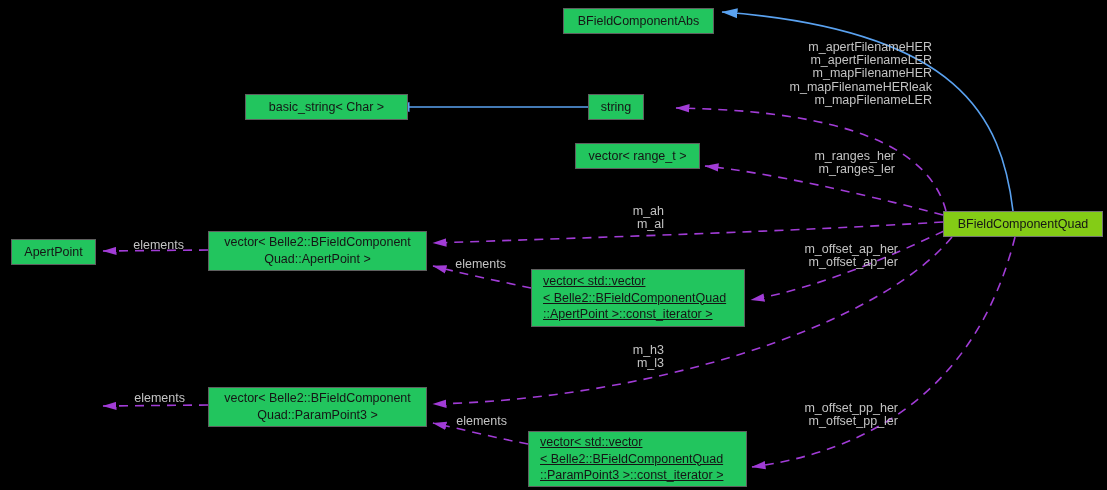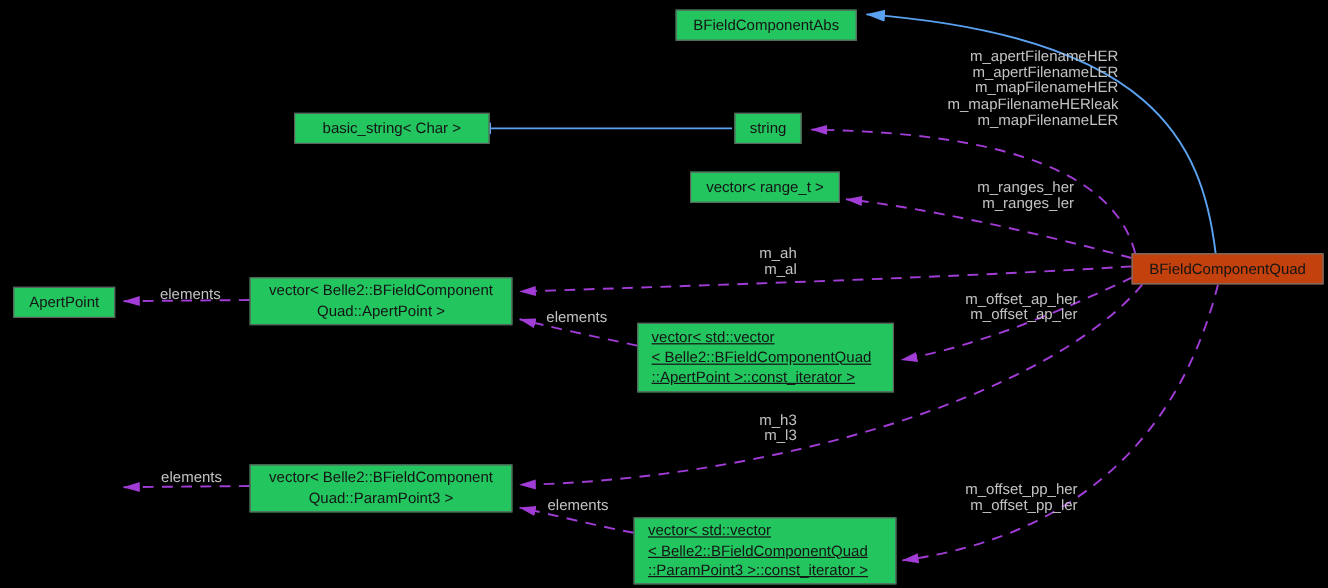--- a/index.html
+++ b/index.html
@@ -2,21 +2,21 @@
 <html><head>
 <meta charset="utf-8">
 <style>
   html,body{margin:0;padding:0;background:#000;}
   .canvas{position:relative;width:1107px;height:490px;background:#000000;overflow:hidden;
           font-family:"Liberation Sans", sans-serif;}
   .edges-svg{position:absolute;left:0;top:0;width:1107px;height:490px;}
   .node{position:absolute;box-sizing:border-box;background:#22c55e;border:1.5px solid #5f5f5f;
         color:#151515;font-size:12.5px;line-height:1.34;display:flex;align-items:center;
         justify-content:center;text-align:center;white-space:pre-line;z-index:2;}
-  .node.hl{background:#c2410c;border-color:#747474;}
+  .node.hl{background:#84cc16;border-color:#747474;}
   .node.align-left{justify-content:flex-start;text-align:left;padding-left:11px;text-decoration:underline;}
   .edge-label{position:absolute;color:#c3c3c3;font-size:12.5px;line-height:13.2px;
               text-align:right;white-space:pre-line;z-index:1;}
 </style>
 </head>
 <body>
 
 <div class="canvas">
 
   <svg class="edges-svg" viewBox="0 0 1107 490" xmlns="http://www.w3.org/2000/svg">
@@ -42,21 +42,21 @@
     <path d="M 208 250 L 103 251" fill="none" stroke="#a13cd6" stroke-width="1.6" stroke-dasharray="9 7" marker-end="url(#arrow-purple)"></path>
     <path d="M 531 288 C 498 281 460 273 433 266" fill="none" stroke="#a13cd6" stroke-width="1.6" stroke-dasharray="9 7" marker-end="url(#arrow-purple)"></path>
     <path d="M 208 405 L 103 406" fill="none" stroke="#a13cd6" stroke-width="1.6" stroke-dasharray="9 7" marker-end="url(#arrow-purple)"></path>
     <path d="M 528 444 C 496 438 461 429 433 423" fill="none" stroke="#a13cd6" stroke-width="1.6" stroke-dasharray="9 7" marker-end="url(#arrow-purple)"></path>
   </svg>
 
   <div class="node" style="left:563px;top:8px;width:151px;height:26px;">BFieldComponentAbs</div>
 
   <div class="node" style="left:245px;top:94px;width:163px;height:26px;">basic_string&lt; Char &gt;</div>
 
-  <div class="node" style="left:612px;top:94px;width:56px;height:26px;">string</div>
+  <div class="node" style="left:588px;top:94px;width:56px;height:26px;">string</div>
 
   <div class="node" style="left:575px;top:143px;width:125px;height:26px;">vector&lt; range_t &gt;</div>
 
   <div class="node hl" style="left:943px;top:211px;width:160px;height:26px;">BFieldComponentQuad</div>
 
   <div class="node" style="left:11px;top:239px;width:85px;height:26px;">ApertPoint</div>
 
   <div class="node" style="left:208px;top:231px;width:219px;height:40px;">vector&lt; Belle2::BFieldComponent
 Quad::ApertPoint &gt;</div>
 

